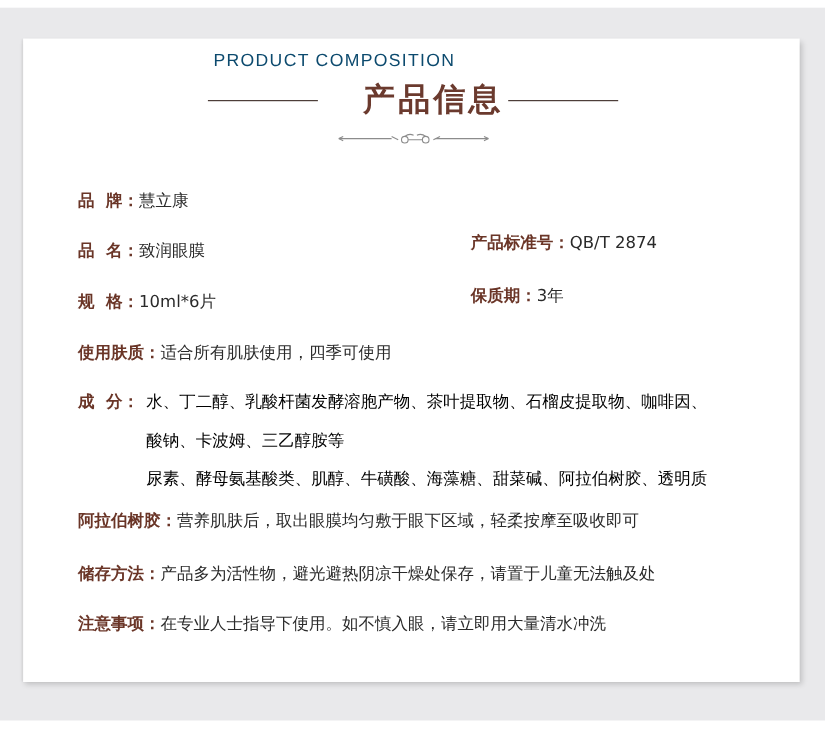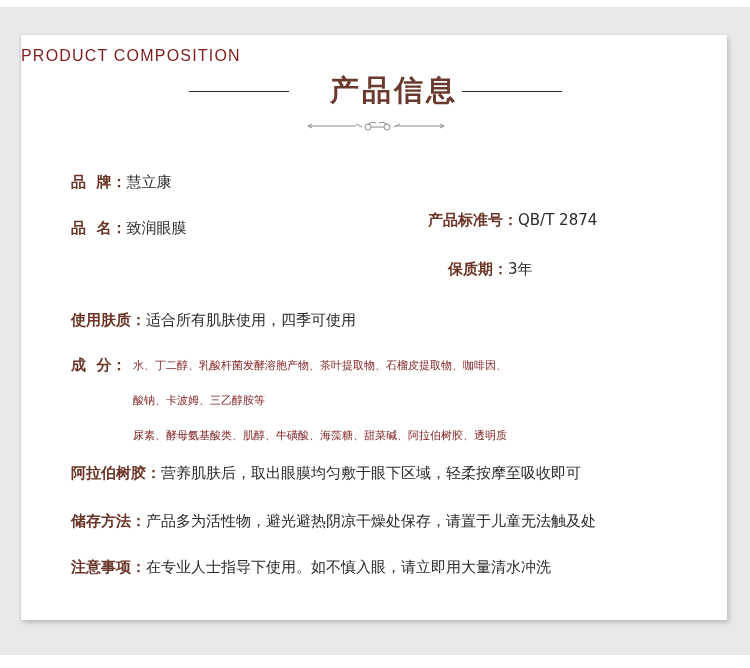--- a/index.html
+++ b/index.html
@@ -11,23 +11,23 @@
   .bg {
     position:absolute; left:0; top:7px; width:750px; height:648px;
     background:#e9e9eb;
   }
   .card {
     position:absolute; left:21px; top:35px; width:706px; height:585px;
     background:#ffffff;
     box-shadow: 2px 3px 5px rgba(0,0,0,0.18), -1px 0 2px rgba(0,0,0,0.08);
   }
   .subtitle {
-    position:absolute; left:0; top:12px; width:566px; text-align:left;
+    position:absolute; left:0; top:12px; width:566px; text-align:center;
     font-family:"Liberation Sans",sans-serif;
-    font-size:16px; letter-spacing:1.2px; color:#7f1d1d;
+    font-size:16px; letter-spacing:1.2px; color:#0c4a6e;
   }
   .title-row {
     position:absolute; left:0; top:36px; width:706px; height:40px;
   }
   .title-line {
     position:absolute; top:20px; height:1px; background:#3a2a24;
   }
   .title-line.left { left:168px; width:100px; }
   .title-line.right { left:441px; width:100px; }
   .title {
@@ -40,21 +40,21 @@
   }
   .row {
     position:absolute; font-size:15px; line-height:20px; color:#2a2a2a; white-space:nowrap;
   }
   .label { color:#6a3527; font-weight:bold; }
   .value { color:#2a2a2a; }
   .multi {
     position:absolute; left:50px; top:320px; width:640px;
   }
   .multi .label { position:absolute; left:0; top:0; font-size:15px; line-height:20px; }
-  .multi .lines { position:absolute; left:62px; top:0; width:580px; font-size:11px; line-height:35px; color:#7f1d1d; margin-top:-7px;}
+  .multi .lines { position:absolute; left:62px; top:0; width:580px; font-size:15px; line-height:35px; color:#000000; margin-top:-7px;}
 </style>
 </head>
 <body>
 
 <div class="bg"></div>
 
 <div class="card">
   <div class="subtitle">PRODUCT COMPOSITION</div>
 
   <div class="title-row">
@@ -78,25 +78,28 @@
       <path d="M138 7 l-4 -2 M138 7 l-4 2"></path>
     </g>
   </svg>
 
   <div class="row" style="left:50px; top:137px;">
     <span class="label" style="white-space:pre">品  牌：</span><span class="value">慧立康</span>
   </div>
   <div class="row" style="left:50px; top:183px;">
     <span class="label" style="white-space:pre">品  名：</span><span class="value">致润眼膜</span>
   </div>
+  <div class="row" style="left:50px; top:229px;">
+    <span class="label" style="white-space:pre">规  格：</span><span class="value">10ml*6片</span>
+  </div>
 
   <div class="row" style="left:407px; top:175px;">
     <span class="label">产品标准号：</span><span class="value">QB/T 2874</span>
   </div>
-  <div class="row" style="left:427px; top:224px;">
+  <div class="row" style="left:407px; top:224px;">
     <span class="label">保质期：</span><span class="value">3年</span>
   </div>
 
   <div class="row" style="left:50px; top:275px;text-align:right;">
     <span class="label">使用肤质：</span><span class="value">适合所有肌肤使用，四季可使用</span>
   </div>
 
   <div class="multi">
     <span class="label" style="white-space:pre">成  分：</span>
     <div class="lines">

